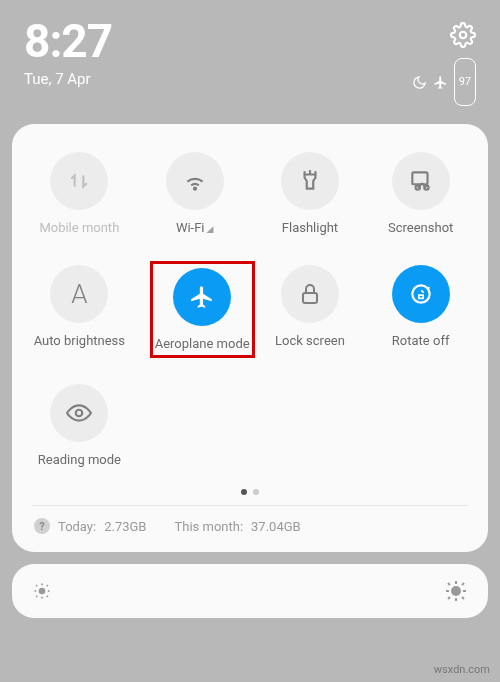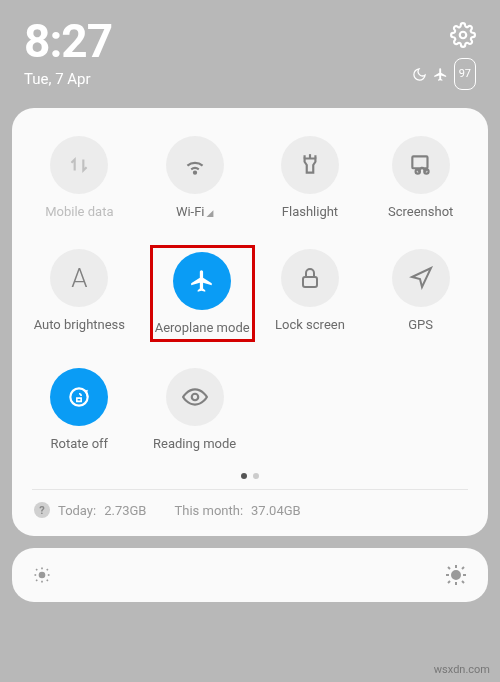--- a/index.html
+++ b/index.html
@@ -17,21 +17,21 @@
       justify-content: space-between;
       align-items: flex-start;
     }
     .time-block { display: flex; flex-direction: column; }
     .clock { font-size: 46px; font-weight: 700; letter-spacing: -1px; line-height: 1; }
     .date { font-size: 15px; margin-top: 6px; font-weight: 400; }
     .header-right { display: flex; flex-direction: column; align-items: flex-end; gap: 10px; margin-top: 4px; }
     .status-icons { display: flex; align-items: center; gap: 6px; color: white; }
     .battery-pill {
       border: 1.5px solid white; border-radius: 8px;
-      font-size: 11px; padding: 8px 4px; line-height: 14px;
+      font-size: 11px; padding: 16px 4px; line-height: 14px;
     }
     .panel {
       background: #fafafa;
       border-radius: 22px;
       margin: 12px;
       padding: 24px 12px 12px 12px;
     }
     .grid {
       display: grid;
       grid-template-columns: repeat(4, 1fr);
@@ -102,21 +102,21 @@
 
 <div class="panel">
   <div class="grid">
 
     <div class="tile">
       <div class="tile-icon disabled">
         <svg width="26" height="26" viewBox="0 0 24 24" fill="none" stroke="currentColor" stroke-width="2">
             <path d="M8 17V7l-3 3M16 7v10l3-3"></path>
           </svg>
       </div>
-      <div class="tile-label disabled">Mobile data</div>
+      <div class="tile-label disabled">Mobile month</div>
     </div>
     <div class="tile">
       <div class="tile-icon">
         <svg width="26" height="26" viewBox="0 0 24 24" fill="none" stroke="currentColor" stroke-width="2">
             <path d="M5 12.55a11 11 0 0 1 14 0"></path>
             <path d="M8.5 16a6 6 0 0 1 7 0"></path>
             <circle cx="12" cy="19" r="1" fill="currentColor"></circle>
           </svg>
       </div>
       <div class="tile-label"><span>Wi-Fi</span><span class="sub-ind">◢</span></div>
@@ -158,28 +158,20 @@
     </div>
 
     <div class="tile">
       <div class="tile-icon">
         <svg width="24" height="24" viewBox="0 0 24 24" fill="none" stroke="currentColor" stroke-width="2">
             <rect x="5" y="11" width="14" height="10" rx="2"></rect>
             <path d="M8 11V7a4 4 0 0 1 8 0v4"></path>
           </svg>
       </div>
       <div class="tile-label">Lock screen</div>
-    </div>
-    <div class="tile">
-      <div class="tile-icon">
-        <svg width="24" height="24" viewBox="0 0 24 24" fill="none" stroke="currentColor" stroke-width="2">
-            <path d="M3 11l19-9-9 19-2-8-8-2z"></path>
-          </svg>
-      </div>
-      <div class="tile-label">GPS</div>
     </div>
     <div class="tile">
       <div class="tile-icon active">
         <svg width="26" height="26" viewBox="0 0 24 24" fill="none" stroke="currentColor" stroke-width="2">
             <circle cx="12" cy="12" r="8"></circle>
             <path d="M12 9v0a2 2 0 0 1 2 2v0M10 13h4v3h-4z" stroke-width="1.5"></path>
             <path d="M20 12a8 8 0 0 0-2-5l2-1" stroke-width="1.5"></path>
           </svg>
       </div>
       <div class="tile-label">Rotate off</div>

